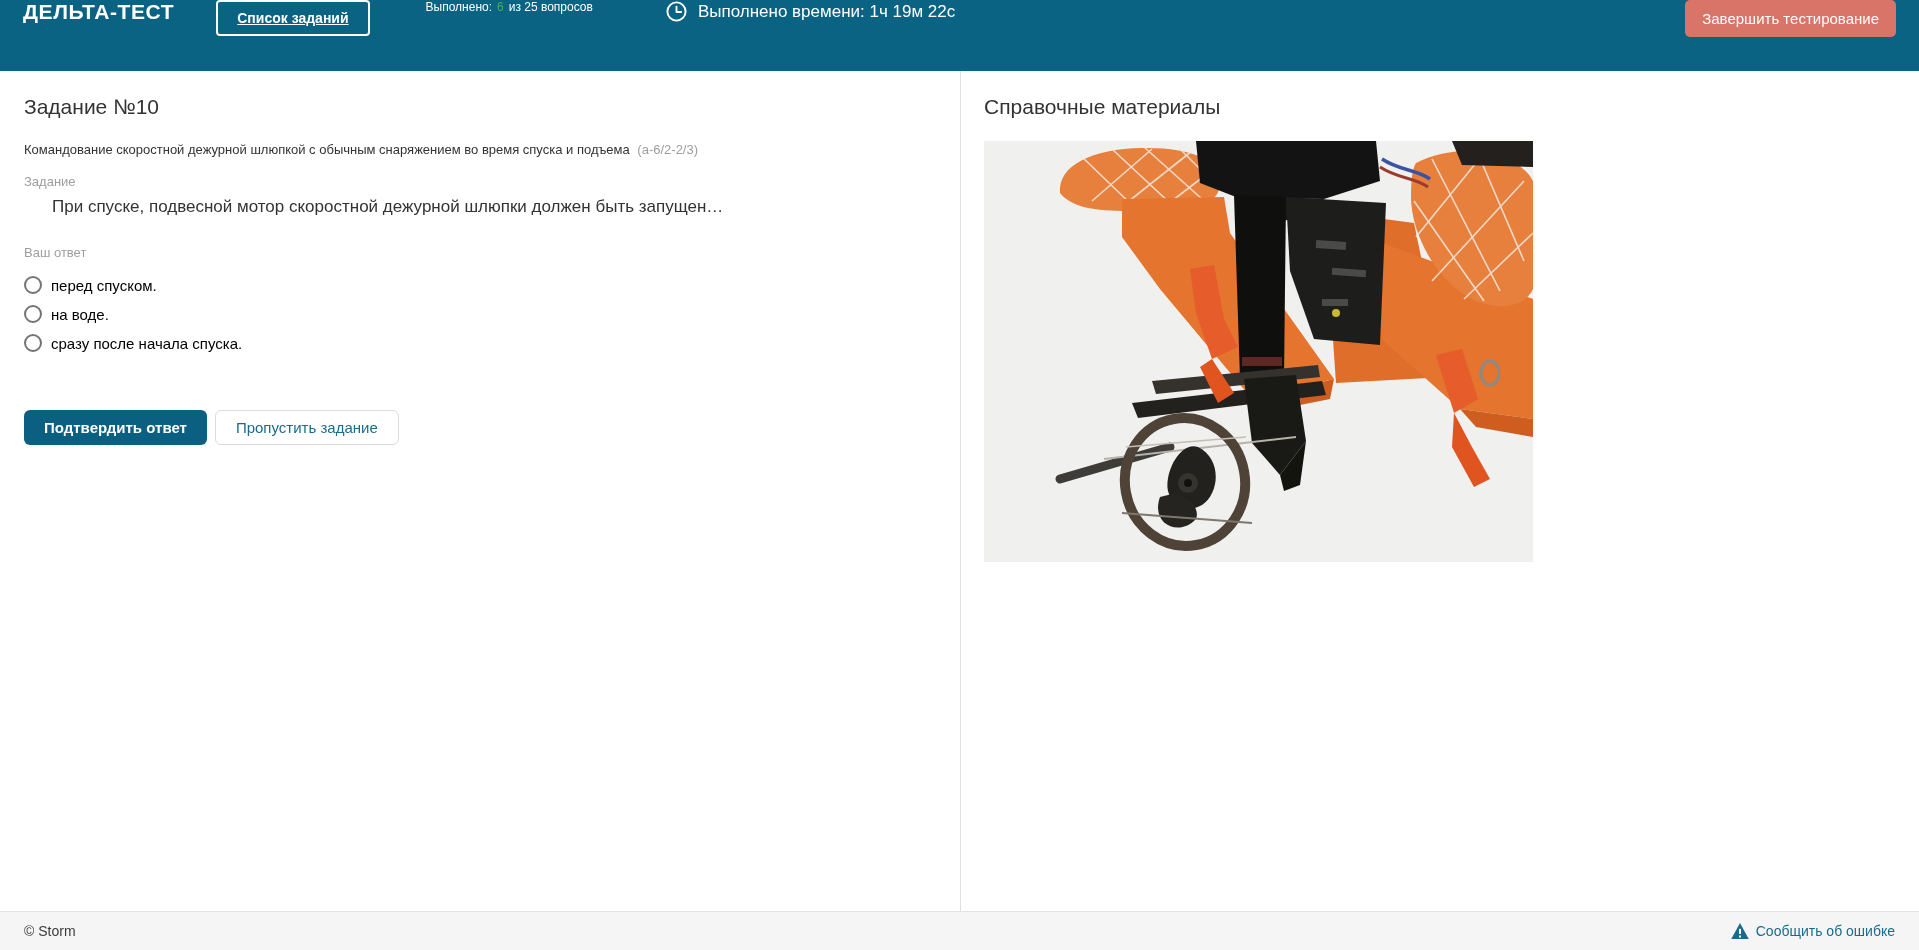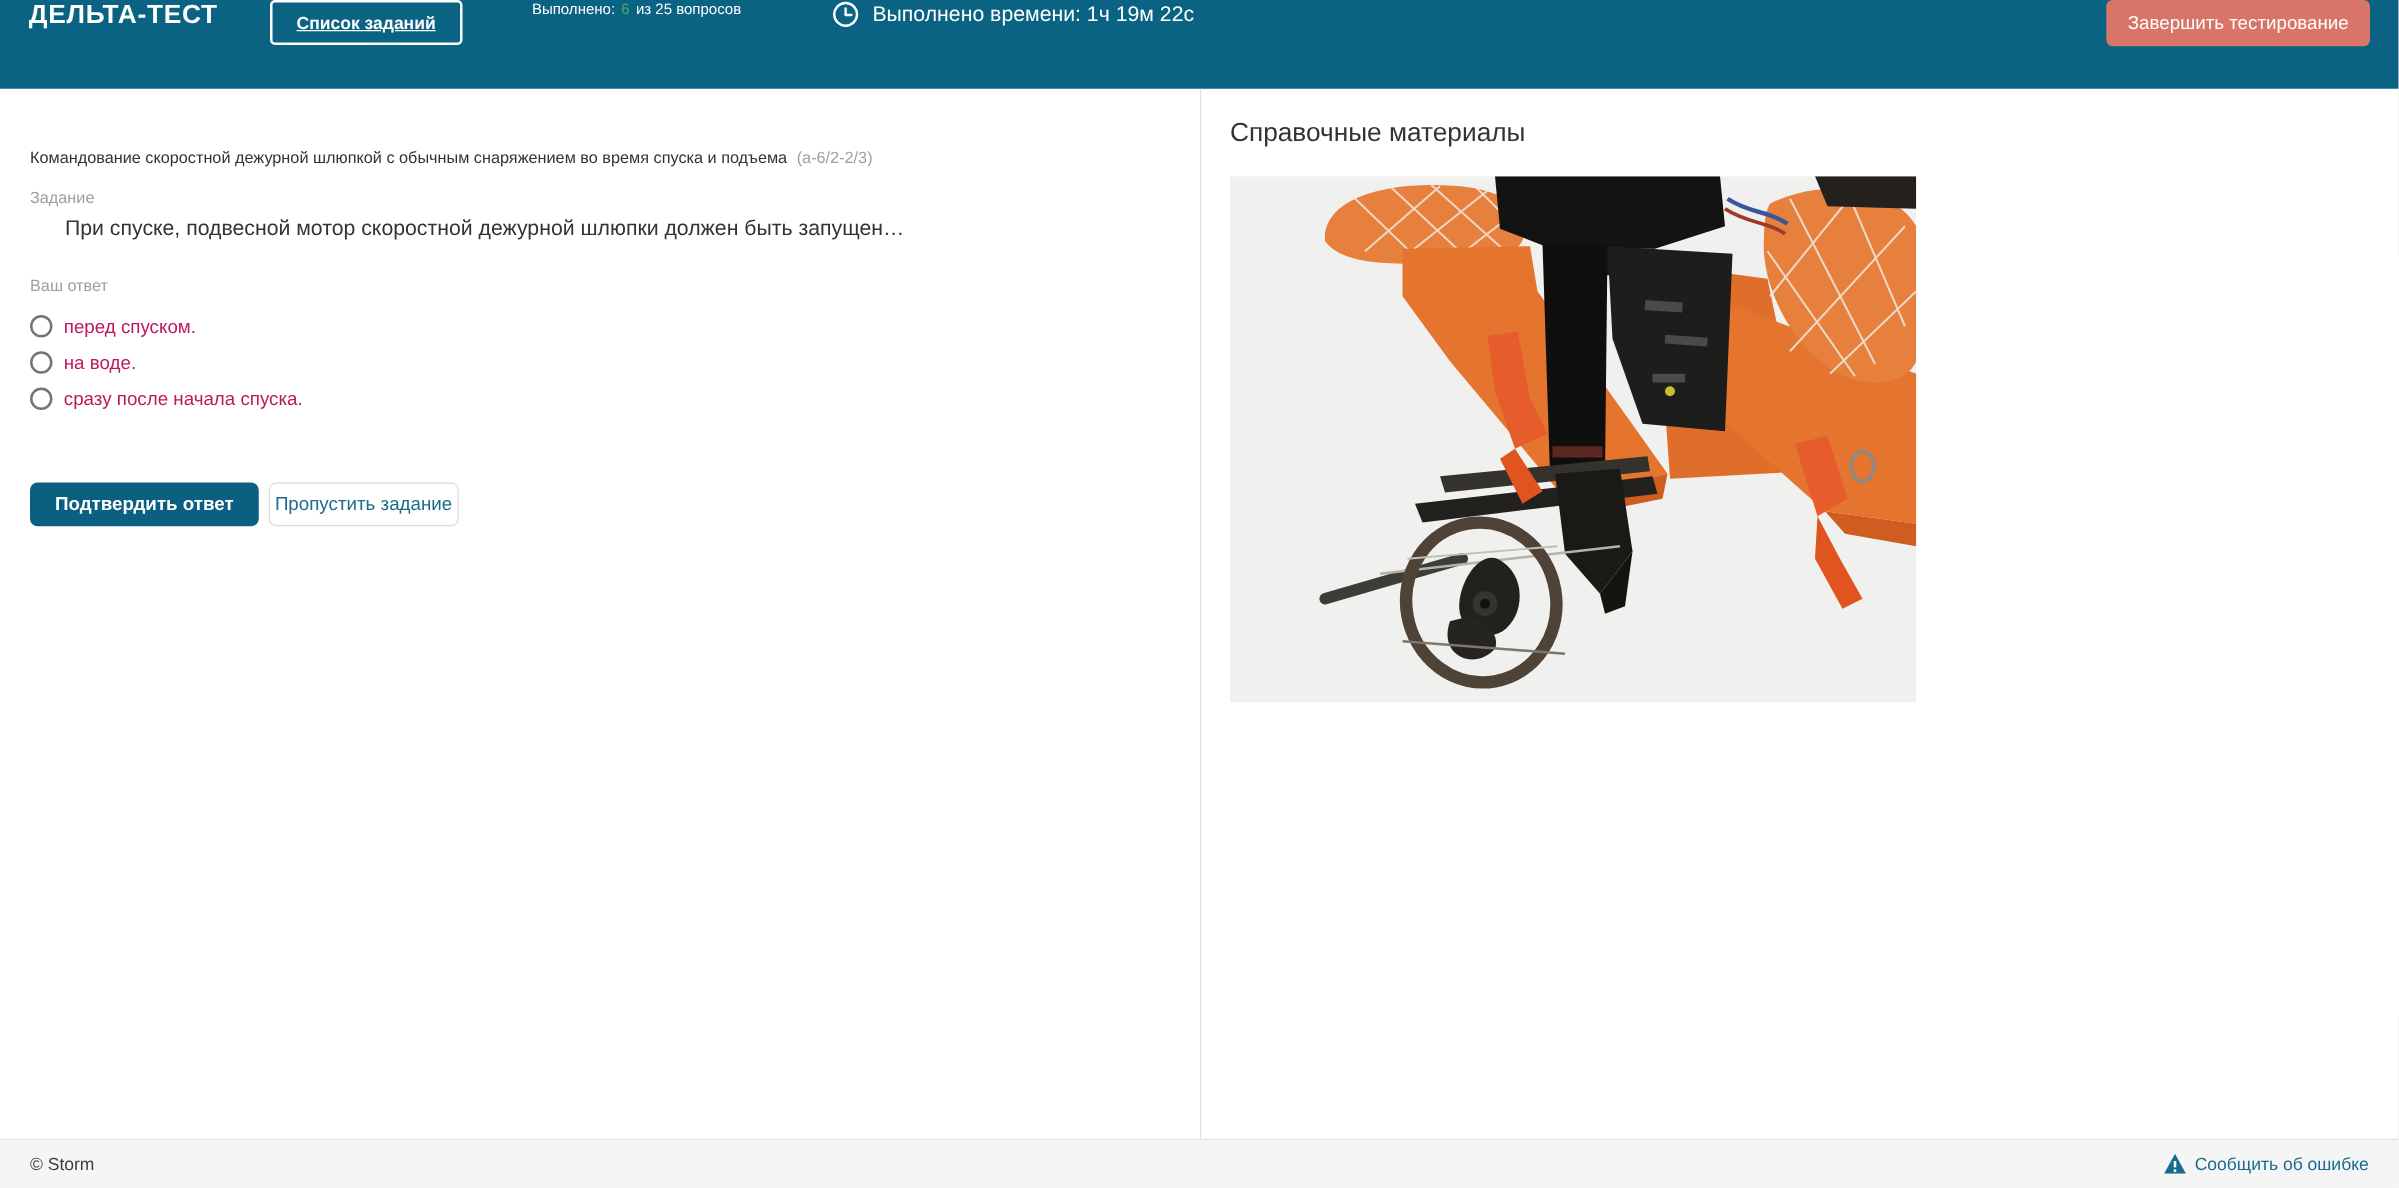--- a/index.html
+++ b/index.html
@@ -47,36 +47,36 @@
   .task-topic { margin-top: 23px; font-size: 13px; color: #333; }
   .task-topic .code { color: #9e9e9e; margin-left: 4px; }
   .q-label, .a-label { font-size: 13px; color: #9e9e9e; }
   .q-label { margin-top: 17px; }
   .q-text { margin-top: 8px; font-size: 17px; color: #333; max-width: 900px; margin-left: 28px; }
   .a-label { margin-top: 28px; }
 
   .options { margin-top: 14px; display: flex; flex-direction: column; gap: 7px; }
   .option {
     display: flex; align-items: center; gap: 9px;
-    font-size: 15px; color: #be185d; cursor: pointer; width: max-content; padding: 2px 0;
+    font-size: 15px; color: #000000; cursor: pointer; width: max-content; padding: 2px 0;
   }
   .radio {
     width: 18px; height: 18px; border: 2px solid #757575; border-radius: 50%;
     background: #fff; flex: none;
   }
 
   .actions { margin-top: 56px; display: flex; gap: 8px; }
   .confirm-btn {
     background: #0b6081; color: #fff; border: none; border-radius: 6px;
     font-family: inherit; font-size: 15px; font-weight: 700;
     padding: 8px 20px; cursor: pointer;
   }
   .skip-btn {
     background: #fff; color: #1d6b8b; border: 1px solid #dcdcdc; border-radius: 6px;
-    font-family: inherit; font-size: 15px; padding: 8px 4px; cursor: pointer;
+    font-family: inherit; font-size: 15px; padding: 8px 20px; cursor: pointer;
   }
 
   .ref-image { margin-top: 22px; width: 549px; height: 421px; display: block; }
 
   
   .footer {
     position: absolute; left: 0; right: 0; bottom: 0; height: 39px;
     background: #f5f5f5; border-top: 1px solid #e3e3e3;
     display: flex; align-items: center; justify-content: space-between;
     padding: 0 24px; font-size: 14px; color: #3c3c3c;
@@ -112,20 +112,21 @@
       </span>
       <span>Выполнено времени: 1ч 19м 22с</span>
     </div>
 
     <button class="finish-btn">Завершить тестирование</button>
   </header>
 
   <div class="main">
 
     <section class="left-panel">
+      <h1 class="task-title">Задание №10</h1>
 
       <div class="task-topic">
         <span>Командование скоростной дежурной шлюпкой с обычным снаряжением во время спуска и подъема</span>
         <span class="code">(а-6/2-2/3)</span>
       </div>
 
       <div class="q-label">Задание</div>
       <div class="q-text">При спуске, подвесной мотор скоростной дежурной шлюпки должен быть запущен…</div>
 
       <div class="a-label">Ваш ответ</div>

